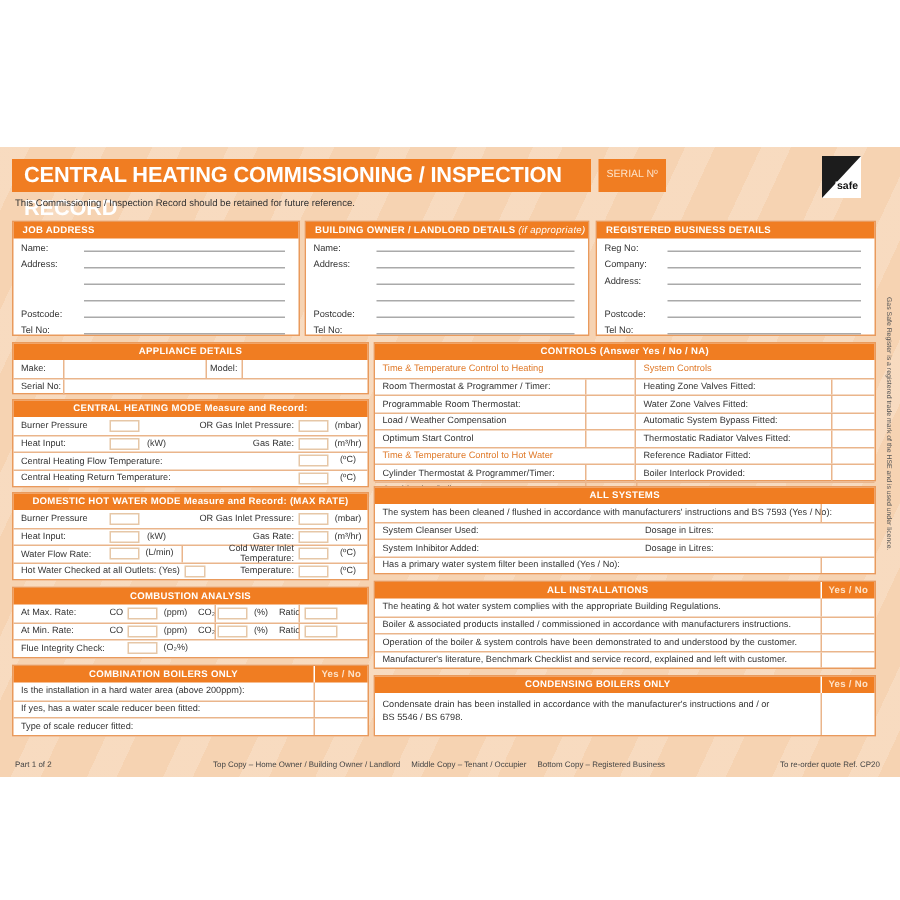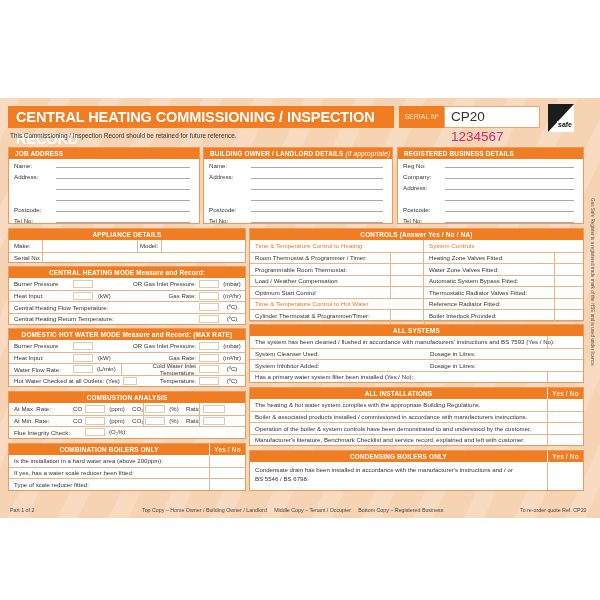--- a/index.html
+++ b/index.html
@@ -70,24 +70,20 @@
   }
   .footer { top: 409px; font-size: 5.3px; color: #444; }
 </style>
 </head>
 <body>
 
 <div class="sheet">
 
   <div class="abs title-bar">CENTRAL HEATING COMMISSIONING / INSPECTION RECORD</div>
   <div class="abs serial-label">SERIAL Nº</div>
-  <div class="abs serial-box">
-    <span>CP20</span>
-    <span class="num">1234567</span>
-  </div>
   <div class="abs logo">
     <div class="tri"></div>
     <div class="txt">safe</div>
   </div>
   <div class="abs retain">This Commissioning / Inspection Record should be retained for future reference.</div>
 
   <div class="abs panel lines" style="left:8px;top:49px;width:192px;height:77px;">
     <div class="ph">JOB ADDRESS</div>
     <div class="row">
         <span class="lbl">Name:</span>

